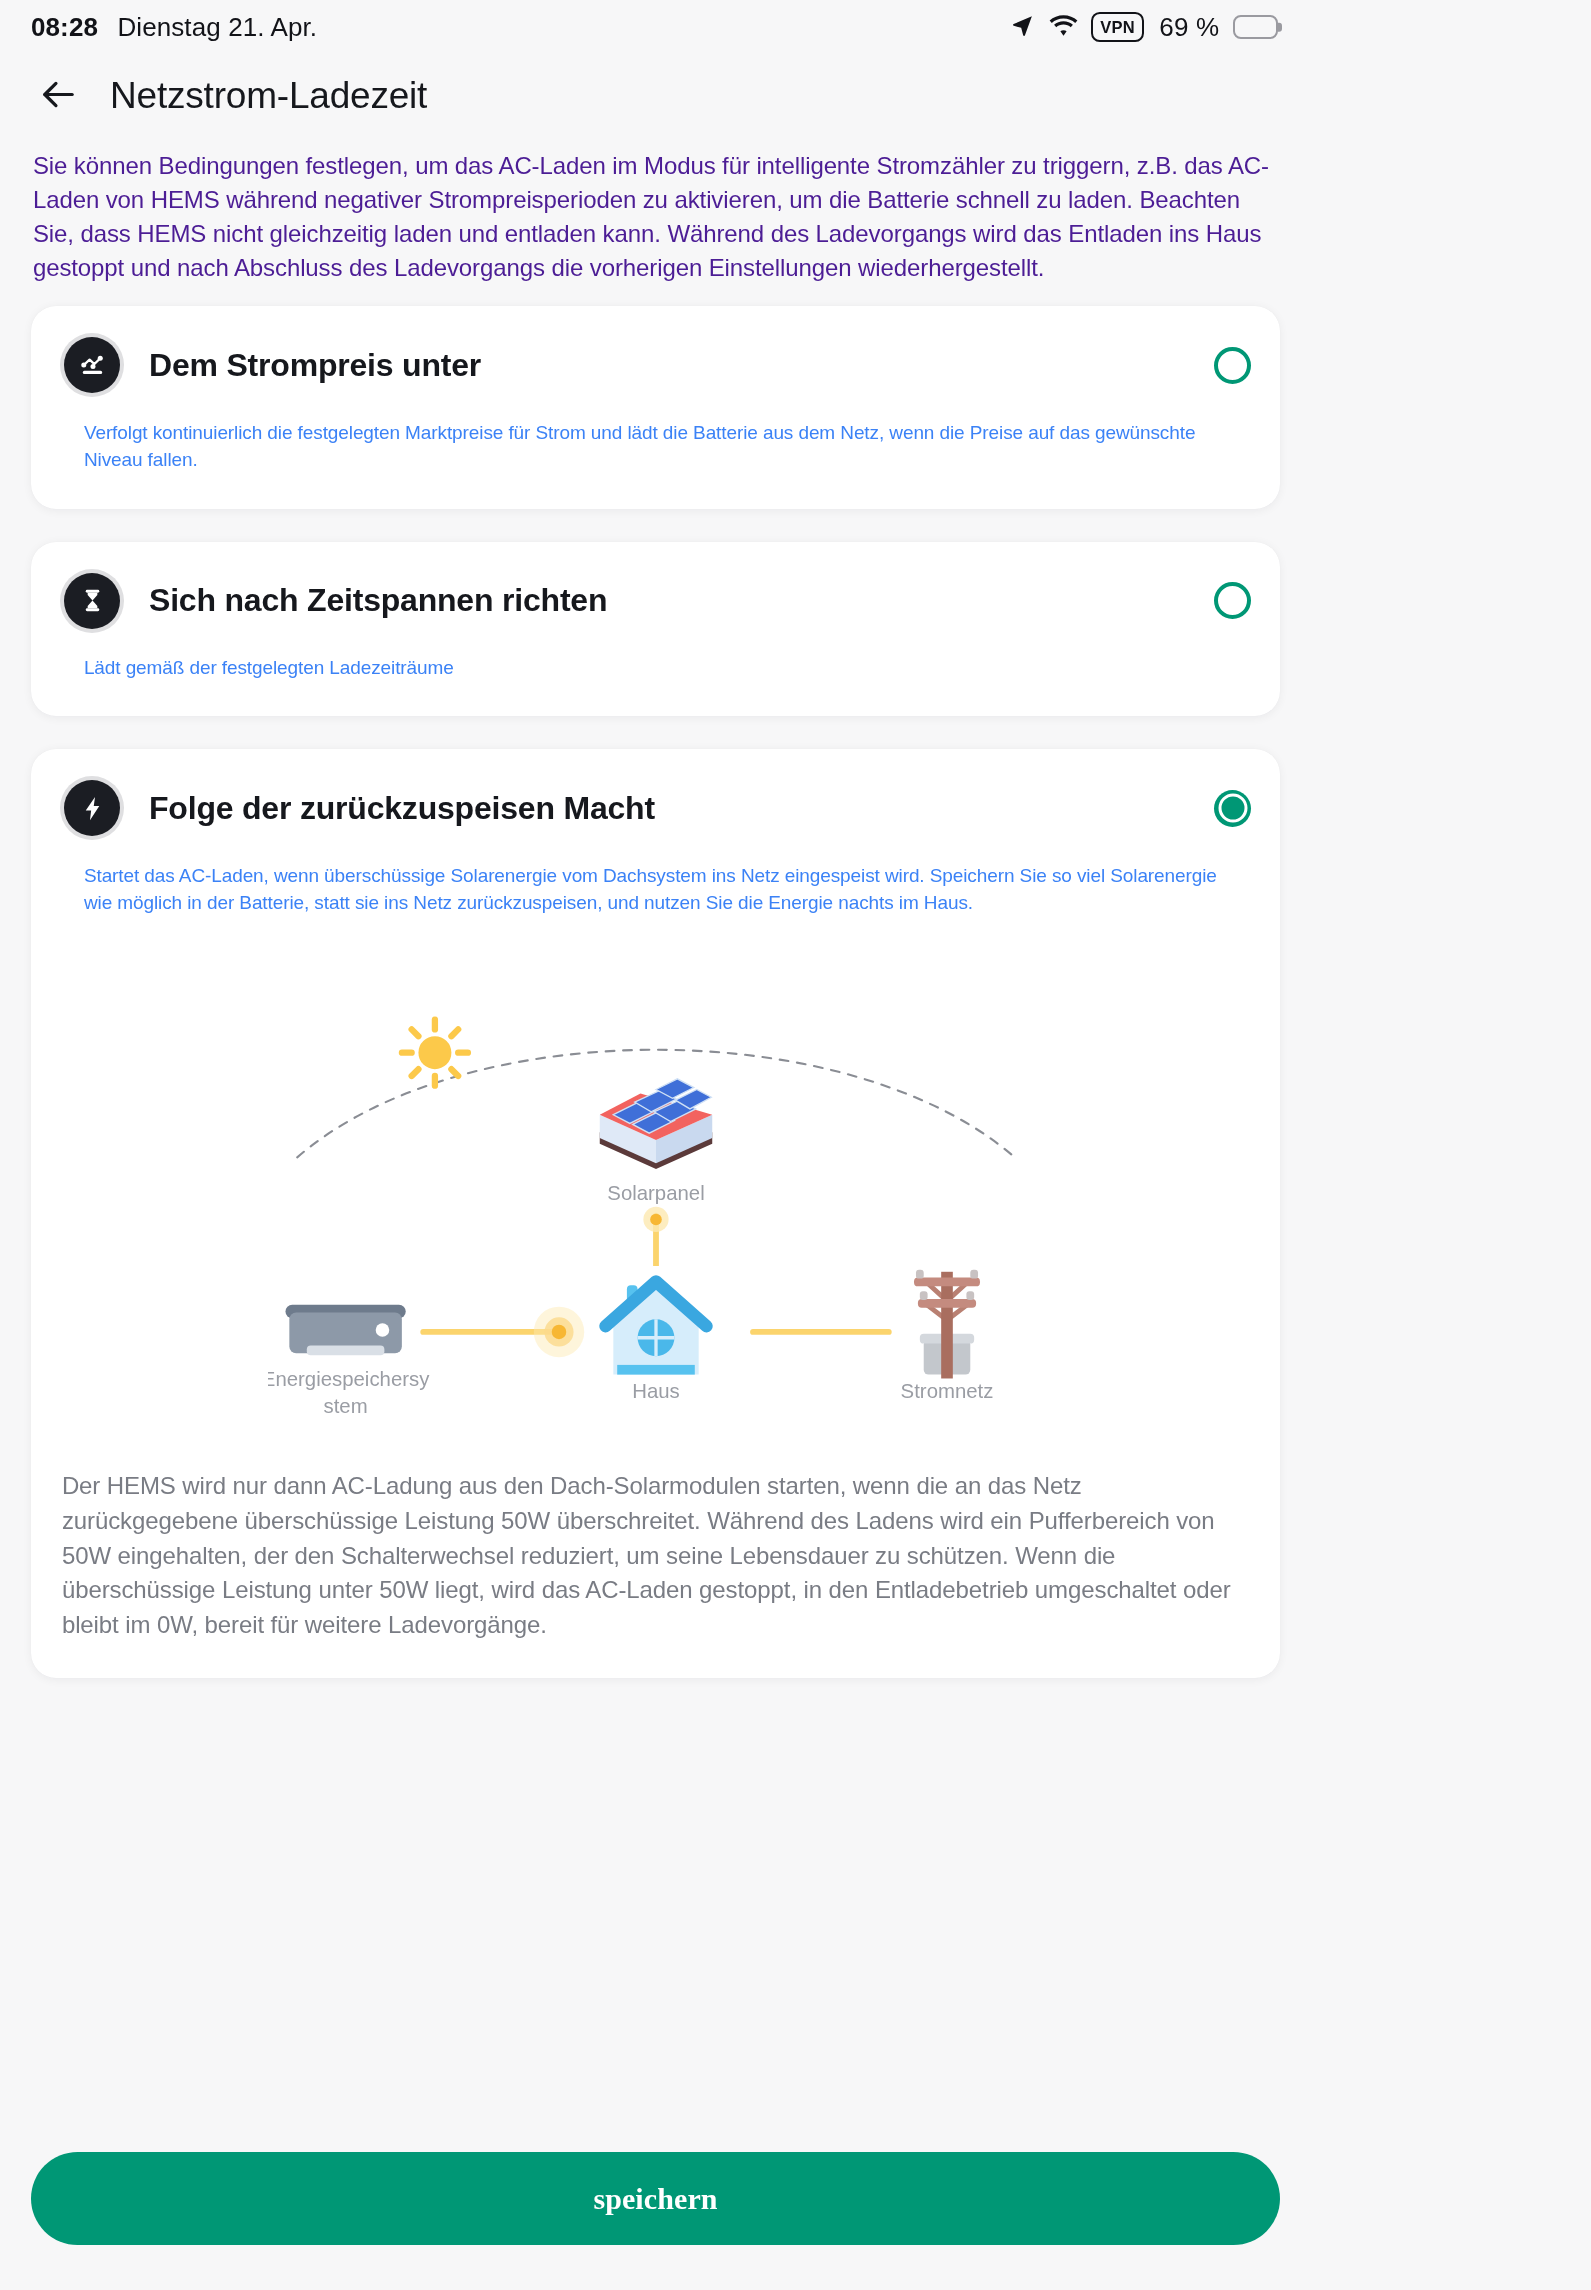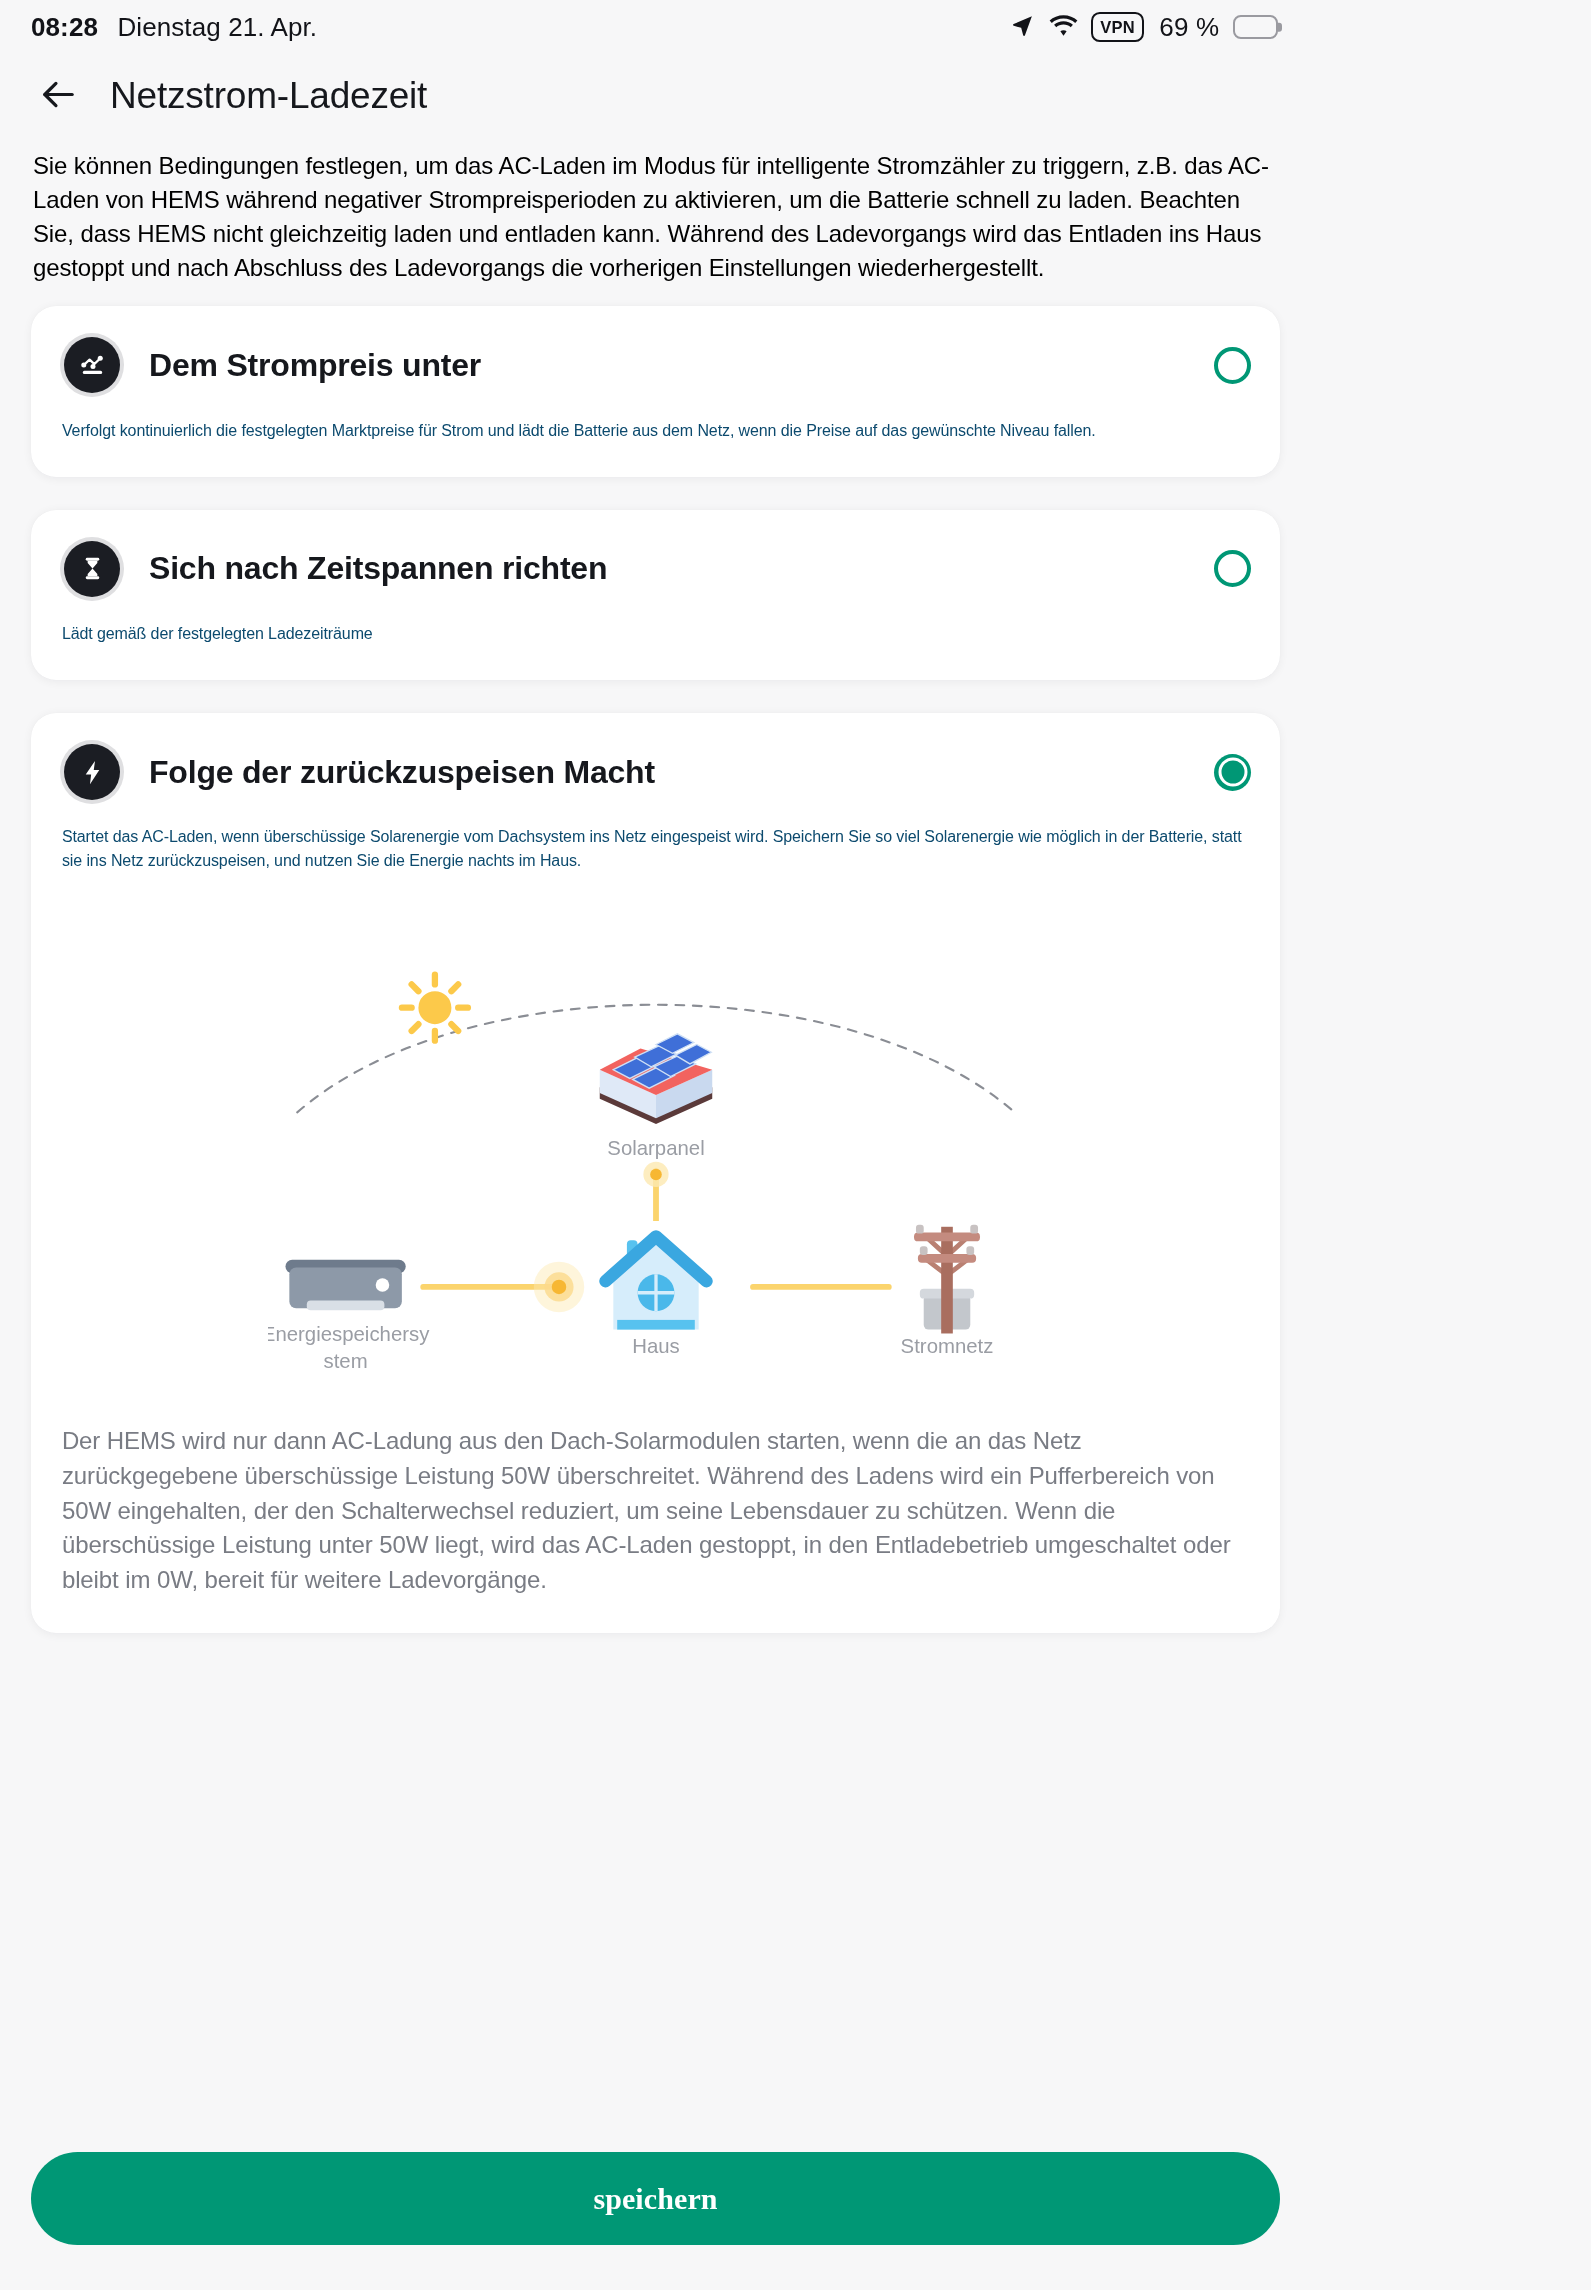--- a/index.html
+++ b/index.html
@@ -119,21 +119,21 @@
   
   .body {
     flex: 1 1 auto;
     overflow: hidden;
     padding: 0 31px;
   }
 
   .intro {
     font-size: 24px;
     line-height: 1.42;
-    color: #000000;
+    color: #4c1d95;
     letter-spacing: -0.1px;
     padding: 11.6px 1.9px 21.3px;
   }
 
   
   .card {
     background: #ffffff;
     border-radius: 25px;
     box-shadow: 0 1.9px 9.7px rgba(23,25,33,.055), 0 0 1px rgba(23,25,33,.05);
     padding: 27px 29px 35px;
@@ -193,24 +193,25 @@
     transform: translate(-50%, -50%);
     width: 23px;
     height: 23px;
     border-radius: 50%;
     border: 3.9px solid #ffffff;
     background: #009775;
   }
   .card-desc {
     margin-top: 21.3px;
     padding: 0 1.9px;
-    font-size: 16px;
+    font-size: 19px;
     line-height: 1.45;
-    color: #0c4a6e;
+    color: #3b82f6;
     letter-spacing: -0.1px;
+    margin-left: 22px;
   }
 
   
   .diagram {
     margin: 29px 0 5.8px;
     display: flex;
     justify-content: center;
   }
   .diagram svg { display: block; }
 

